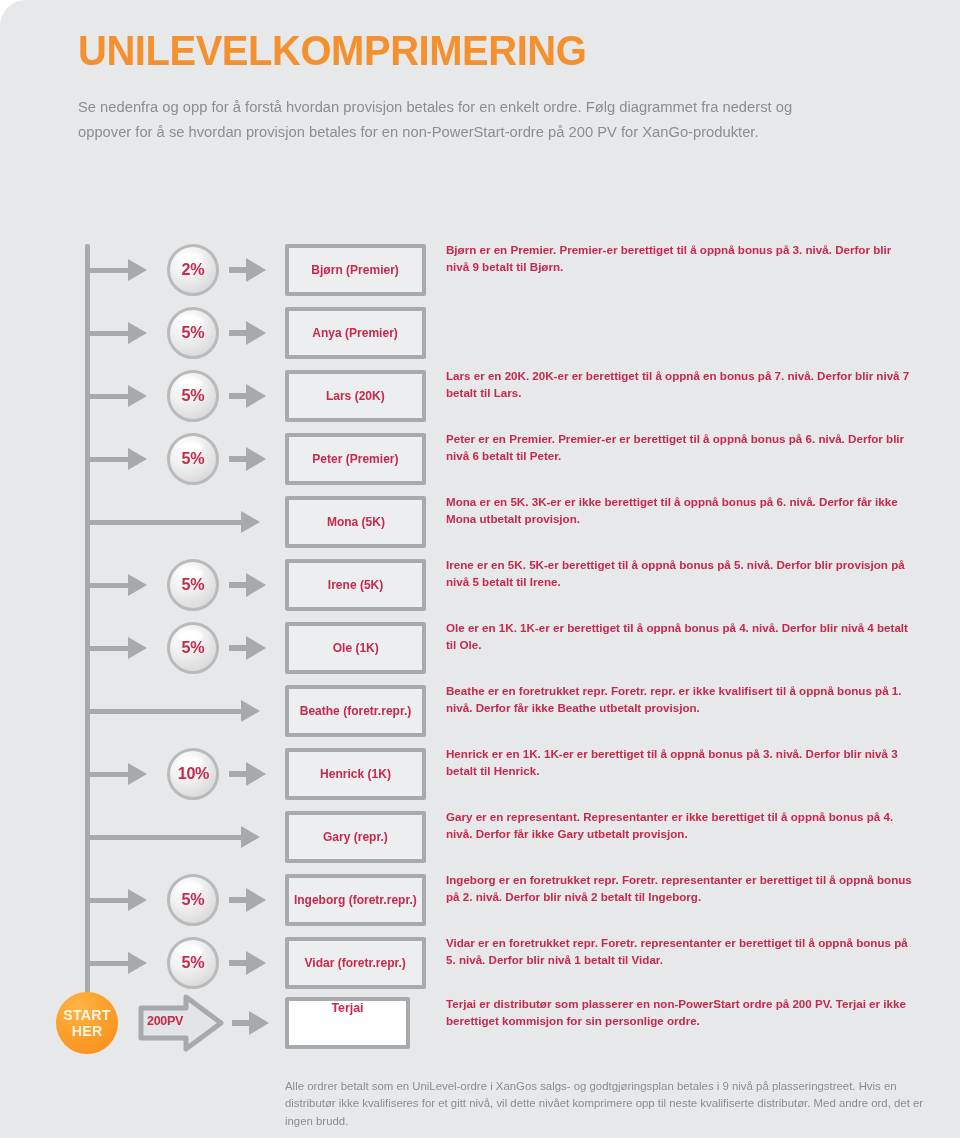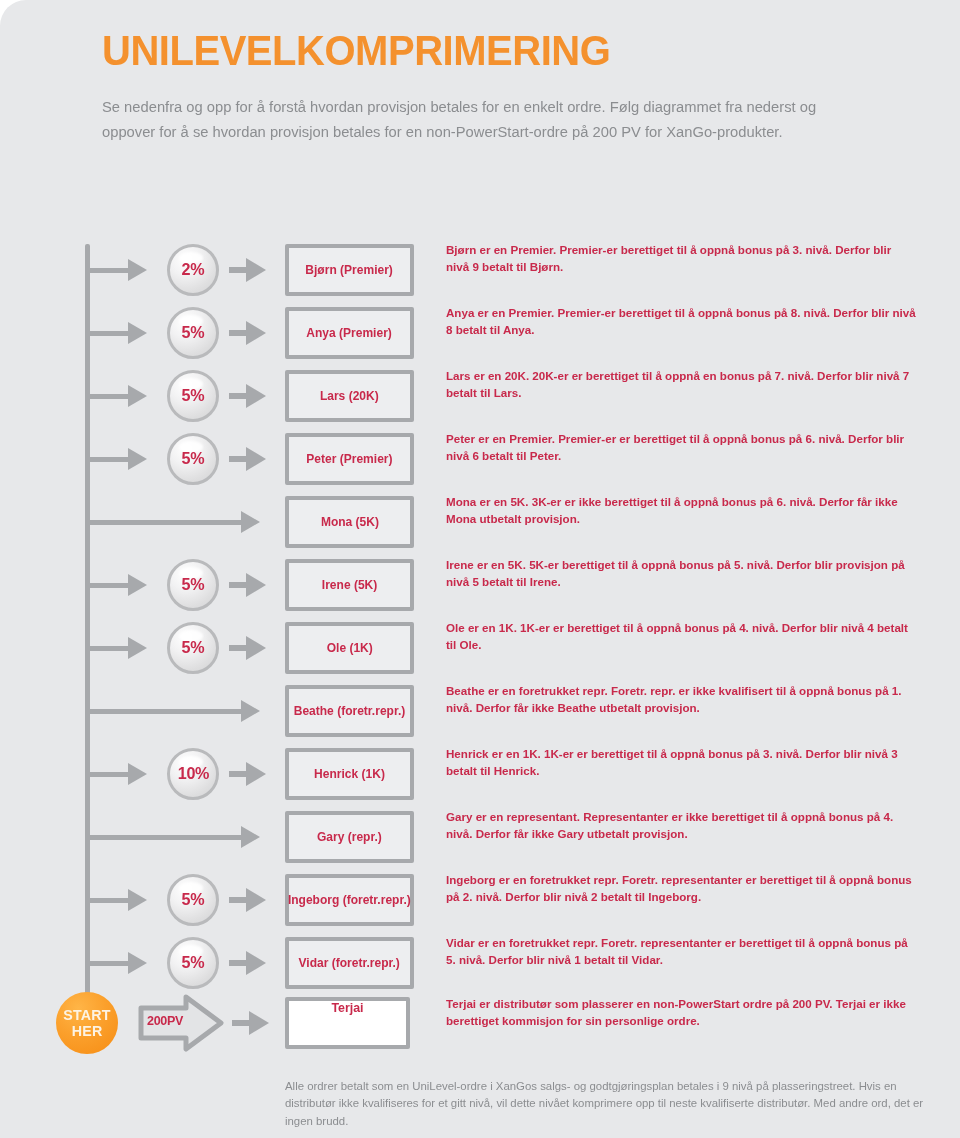--- a/index.html
+++ b/index.html
@@ -11,21 +11,21 @@
   }
   .page{
     position:relative;
     width:960px;height:1138px;
     background:#e7e8ea;
     border-top-left-radius:26px;
     overflow:hidden;
   }
 
   
-  .header{position:absolute;left:102px;top:28px;width:830px;}
+  .header{position:absolute;left:78px;top:28px;width:830px;}
   .title{
     font-size:43px;
     font-weight:bold;
     letter-spacing:-0.5px;
     color:#f4912e;
     line-height:1.05;
     margin:0;
     font-stretch:condensed;
     transform:scaleX(0.93);
     transform-origin:left center;
@@ -111,21 +111,21 @@
     width:0;height:0;
     border-top:12.5px solid transparent;
     border-bottom:12.5px solid transparent;
     border-left:20px solid #a7a9ac;
   }
 
   
   .namebox{
     position:absolute;
     left:285px;top:0;
-    width:129px;height:52px;
+    width:141px;height:52px;
     border:4px solid #a7a9ac;
     background:#edeef0;
     box-sizing:border-box;
     display:flex;align-items:center;justify-content:center;
     border-radius:2px;
   }
   .namebox span{
     font-size:12.4px;font-weight:bold;color:#c8294b;
     white-space:nowrap;
     transform:scaleX(0.97);
@@ -230,21 +230,20 @@
           <div class="ahead short"></div>
           <div class="bubble">
             <div class="gloss"></div>
             <span>5%</span>
           </div>
           <div class="arrow2-line"></div>
           <div class="arrow2-head"></div>
           <div class="namebox">
             <span>Anya (Premier)</span>
           </div>
-          <div class="desc">Anya er en Premier. Premier-er berettiget til å oppnå bonus på 8. nivå. Derfor blir nivå 8 betalt til Anya.</div>
         </div>
         <div class="row" style="top: 134px;">
           <div class="conn short"></div>
           <div class="ahead short"></div>
           <div class="bubble">
             <div class="gloss"></div>
             <span>5%</span>
           </div>
           <div class="arrow2-line"></div>
           <div class="arrow2-head"></div>

